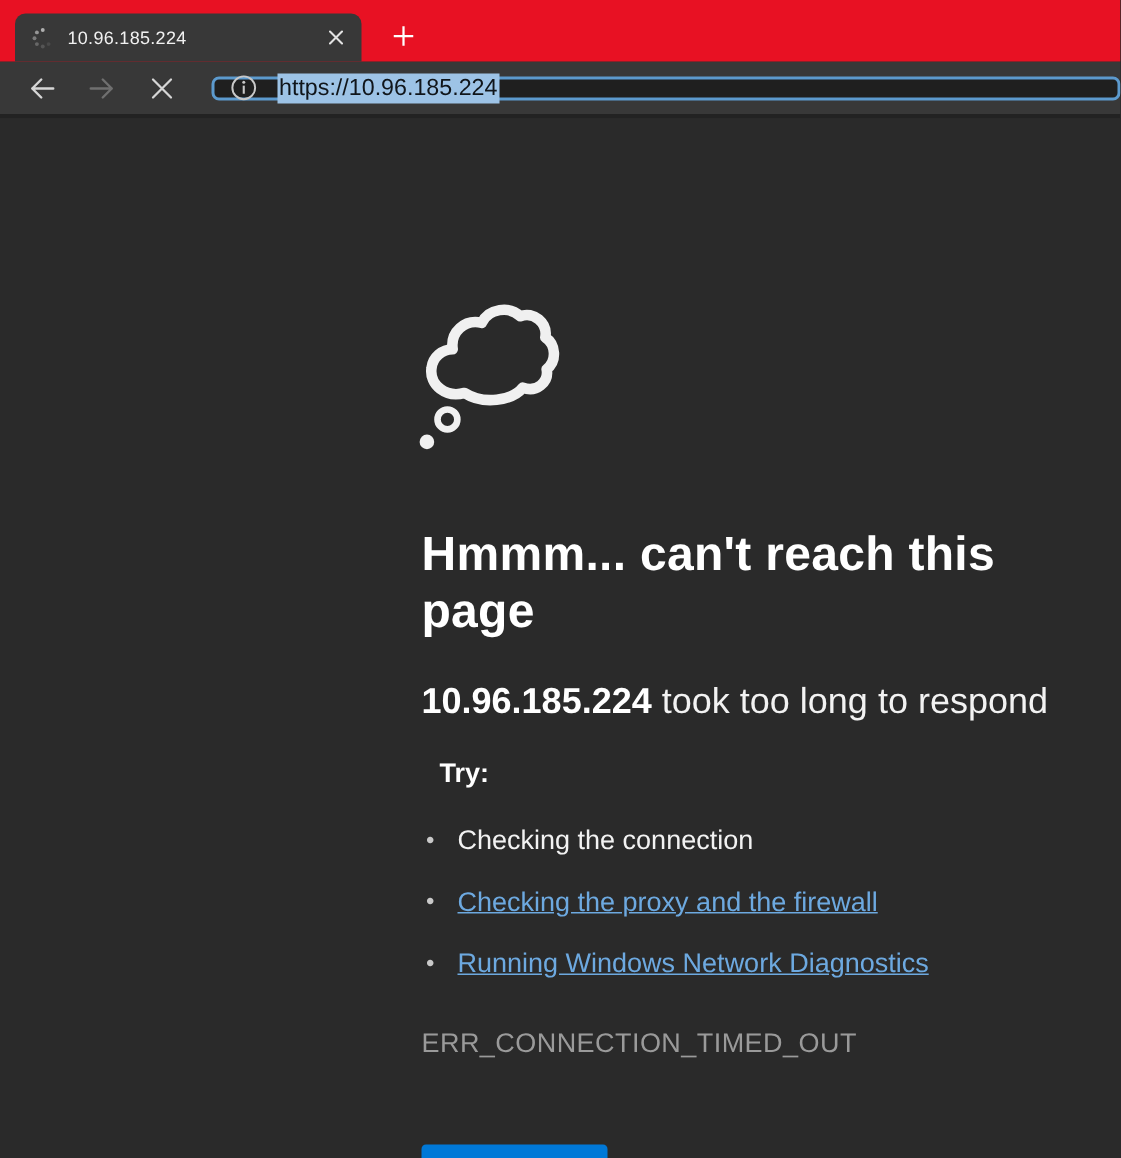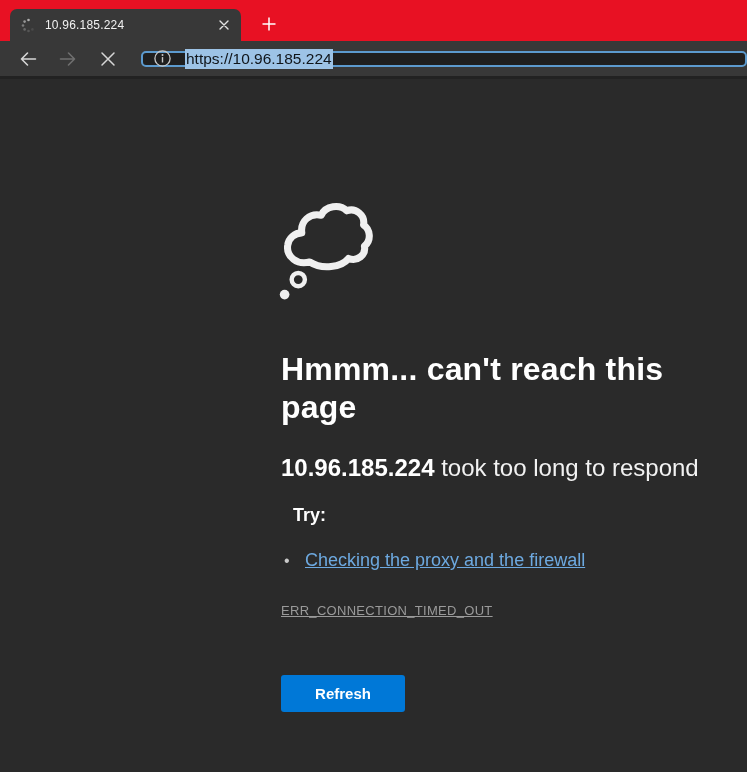--- a/index.html
+++ b/index.html
@@ -73,21 +73,21 @@
   .suggestions li {
     position:relative; padding-left:24px; margin-bottom:20px;
     font-size:18px; line-height:21px; color:#f2f2f2;
   }
   .suggestions li::before {
     content:"•"; position:absolute; left:3px; top:0;
     color:#c9c9c9; font-size:16px;
   }
   .suggestions a { color:#6da9e0; text-decoration:underline; cursor:pointer; }
   .error-code {
-    margin-top:32px; font-size:13px; color:#9a9a9a; letter-spacing:0.3px;text-decoration:underline;
+    margin-top:32px; font-size:18px; color:#9a9a9a; letter-spacing:0.3px;
   }
   .refresh-btn {
     margin-top:57px; width:124px; height:37px;
     background:#0078d7; color:#ffffff; border:none; border-radius:3px;
     font-family:inherit; font-size:15px; font-weight:700; cursor:pointer;
     display:block;
   }
   svg { display:block; }
 </style>
 </head>
@@ -163,21 +163,27 @@
       </svg>
 
       <h1 class="error-title">Hmmm... can't reach this page</h1>
 
       <p class="error-subtitle"><b>10.96.185.224</b><span> took too long to respond</span></p>
 
       <p class="try-label">Try:</p>
 
       <ul class="suggestions">
         <li>
+          <span>Checking the connection</span>
+        </li>
+        <li>
           <a>Checking the proxy and the firewall</a>
+        </li>
+        <li>
+          <a>Running Windows Network Diagnostics</a>
         </li>
       </ul>
 
       <p class="error-code">ERR_CONNECTION_TIMED_OUT</p>
 
       <button class="refresh-btn">Refresh</button>
 
     </div>
   </div>
 </div>

